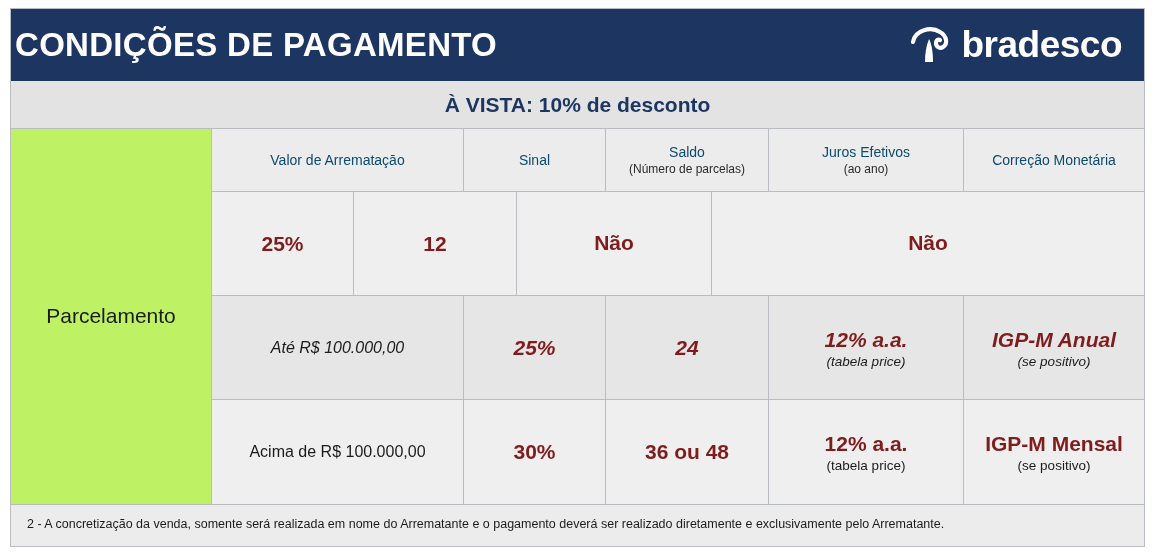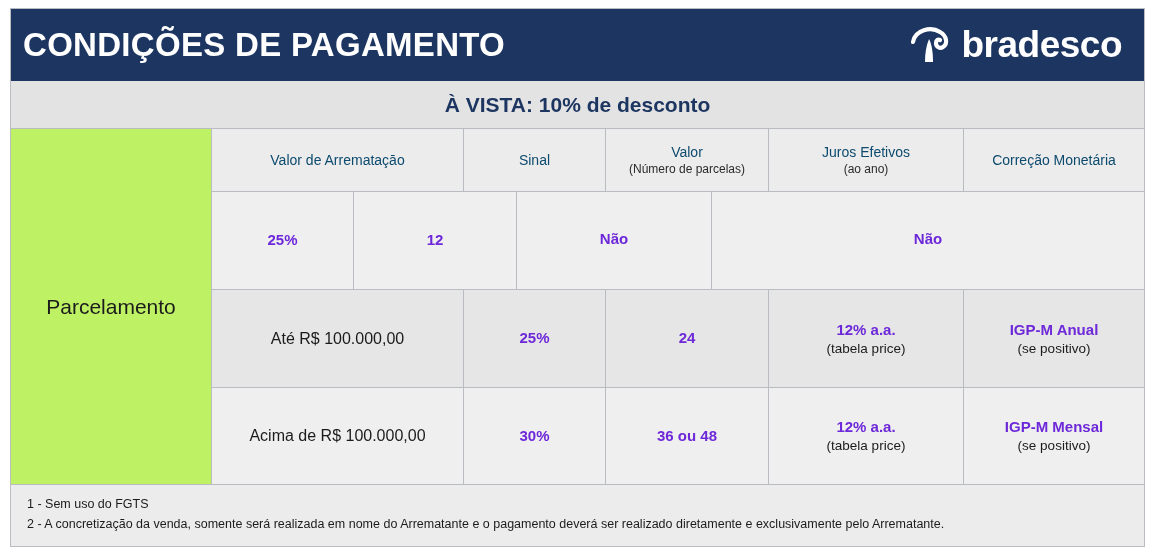--- a/index.html
+++ b/index.html
@@ -30,21 +30,21 @@
   }
 
   
   .header {
     background: #1d3661;
     height: 72px;
     flex: 0 0 72px;
     display: flex;
     align-items: center;
     justify-content: space-between;
-    padding: 0 22px 0 12px;
+    padding: 0 22px 0 4px;
     box-sizing: border-box;
   }
   .header-title {
     color: #ffffff;
     font-size: 33px;
     font-weight: bold;
     letter-spacing: 0.3px;
     white-space: nowrap;
   }
   .brand {
@@ -114,21 +114,21 @@
   .head-row {
     height: 62px;
     flex: 0 0 62px;
     background: #ececec;
   }
   .body-row {
     flex: 1 1 0;
     min-height: 88px;
   }
   .row-alt-a { background: #efefef; }
-  .row-alt-b { background: #e6e6e6; }
+  .row-alt-b { background: #e6e6e6; font-style: italic; }
 
   .cell {
     display: flex;
     flex-direction: column;
     align-items: center;
     justify-content: center;
     border-right: 1px solid #b9bcc0;
     box-sizing: border-box;
     padding: 2px 6px;
     text-align: center;
@@ -150,23 +150,23 @@
     font-size: 12px;
     color: #2a2a2a;
     margin-top: 2px;
   }
   .cell-main {
     font-size: 16px;
     color: #1b1b1b;
     line-height: 1.2;
   }
   .cell-strong {
-    font-size: 15px;
+    font-size: 21px;
     font-weight: bold;
-    color: #6d28d9;
+    color: #7f1d1d;
     line-height: 1.2;
   }
   .cell-sub {
     font-size: 13.5px;
     color: #1b1b1b;
     margin-top: 2px;
   }
 
   
   .footnotes {
@@ -213,21 +213,21 @@
       <div class="grid">
 
         <div class="grid-row head-row">
           <div class="cell c-valor">
             <span class="head-main">Valor de Arremataçāo</span>
           </div>
           <div class="cell c-sinal">
             <span class="head-main">Sinal</span>
           </div>
           <div class="cell c-saldo">
-            <span class="head-main">Valor</span>
+            <span class="head-main">Saldo</span>
             <span class="head-sub">(Número de parcelas)</span>
           </div>
           <div class="cell c-juros">
             <span class="head-main">Juros Efetivos</span>
             <span class="head-sub">(ao ano)</span>
           </div>
           <div class="cell c-corr">
             <span class="head-main">Correção Monetária</span>
           </div>
         </div>
@@ -286,18 +286,17 @@
           <div class="cell c-corr">
             <span class="cell-strong">IGP-M Mensal</span>
             <span class="cell-sub">(se positivo)</span>
           </div>
         </div>
 
       </div>
     </div>
 
     <div class="footnotes">
-      <div class="footnote">1 - Sem uso do FGTS</div>
       <div class="footnote">2 - A concretização da venda, somente será realizada em nome do Arrematante e o pagamento deverá ser realizado diretamente e exclusivamente pelo Arrematante.</div>
     </div>
 
   </div>
 </div>
 
 </body></html>

